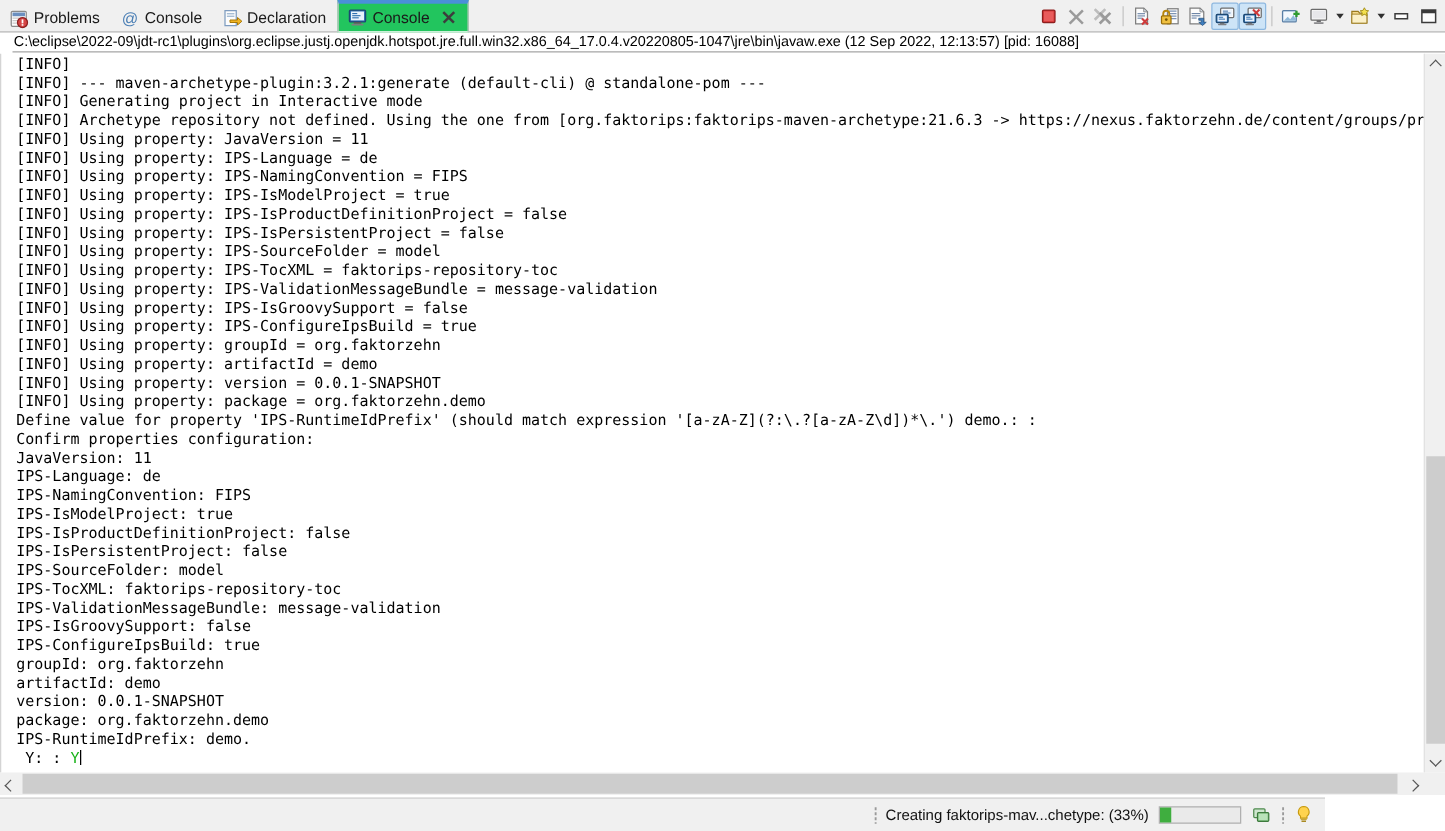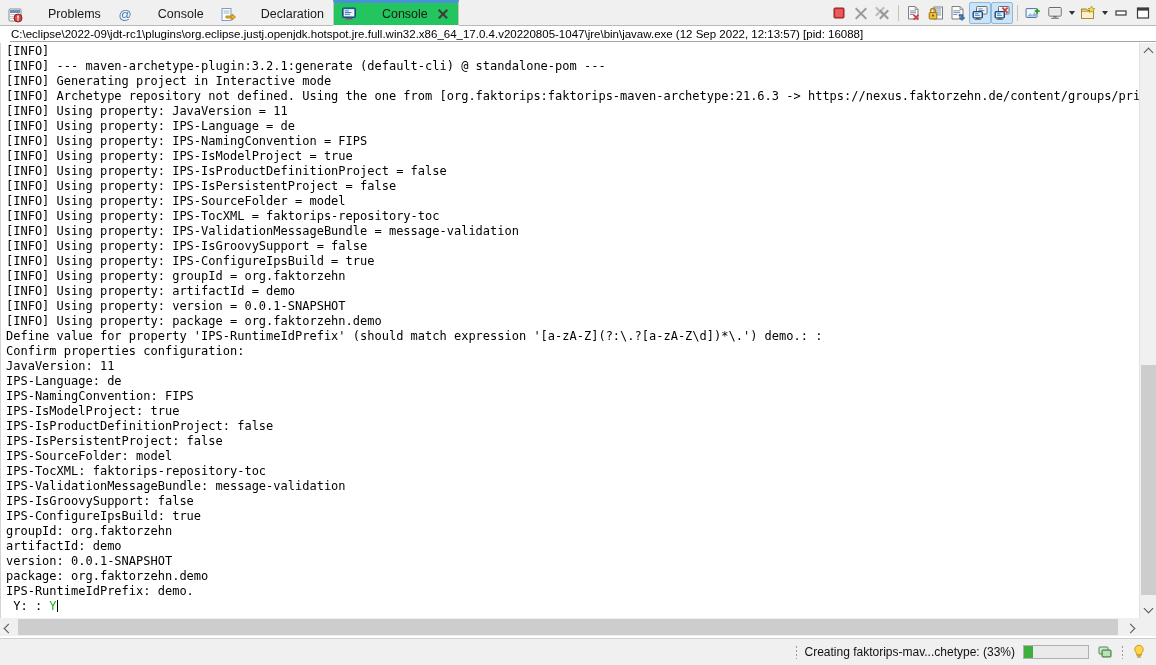--- a/index.html
+++ b/index.html
@@ -48,21 +48,21 @@
     border-top: 3px solid transparent;
   }
   .tab.active {
     background: #22c55e;
     border-top: 3px solid #4a90d9;
     border-left: 1px solid #c6c6c6;
     border-right: 1px solid #c6c6c6;
     border-bottom: 1px solid #ffffff;
     margin-bottom: -1px;
   }
-  .tab .tab-label { line-height: 1; margin-left: 21px; }
+  .tab .tab-label { line-height: 1; }
   .tab-close {
     margin-left: 5px;
     width: 12px; height: 12px;
     position: relative;
     flex: none;
   }
   .tab-close::before, .tab-close::after {
     content: "";
     position: absolute;
     left: 0; top: 5px;
@@ -141,21 +141,21 @@
     background: #ffffff;
     box-sizing: border-box;
     border-left: 1px solid #d4d4d4;
   }
   #console-text {
     position: absolute;
     top: 0; left: 0;
     width: 1138px;
     height: 575px;
     overflow: hidden;
-    padding: 1px 0 0 5px;
+    padding: 1px 0 0 12px;
     box-sizing: border-box;
     font-family: "DejaVu Sans Mono", "Liberation Mono", monospace;
     font-size: 12px;
     line-height: 15px;
     color: #000000;
     white-space: pre;
   }
   #console-text .ln { display: block; height: 15px; }
   #console-text .inp { color: #19b319; }
   .caret {
@@ -230,21 +230,21 @@
     left: 18px; top: 1px;
     width: 1100px;
     height: 16px;
     background: #cdcdcd;
   }
 
   
   #statusbar {
     position: absolute;
     bottom: 0; left: 0;
-    width: 1156px;
+    width: 1060px;
     height: 27px;
     background: #f0f0f0;
     border-top: 1px solid #cfcfcf;
     box-sizing: border-box;
     display: flex;
     align-items: center;
     justify-content: flex-end;
   }
   .grip {
     width: 3px; height: 14px; margin: 0 6px;

